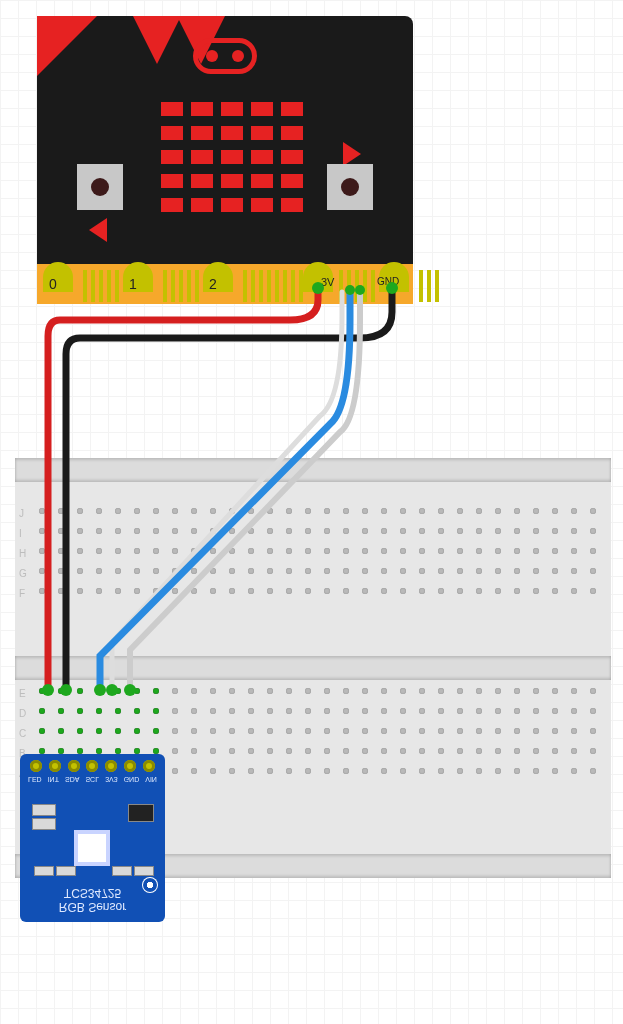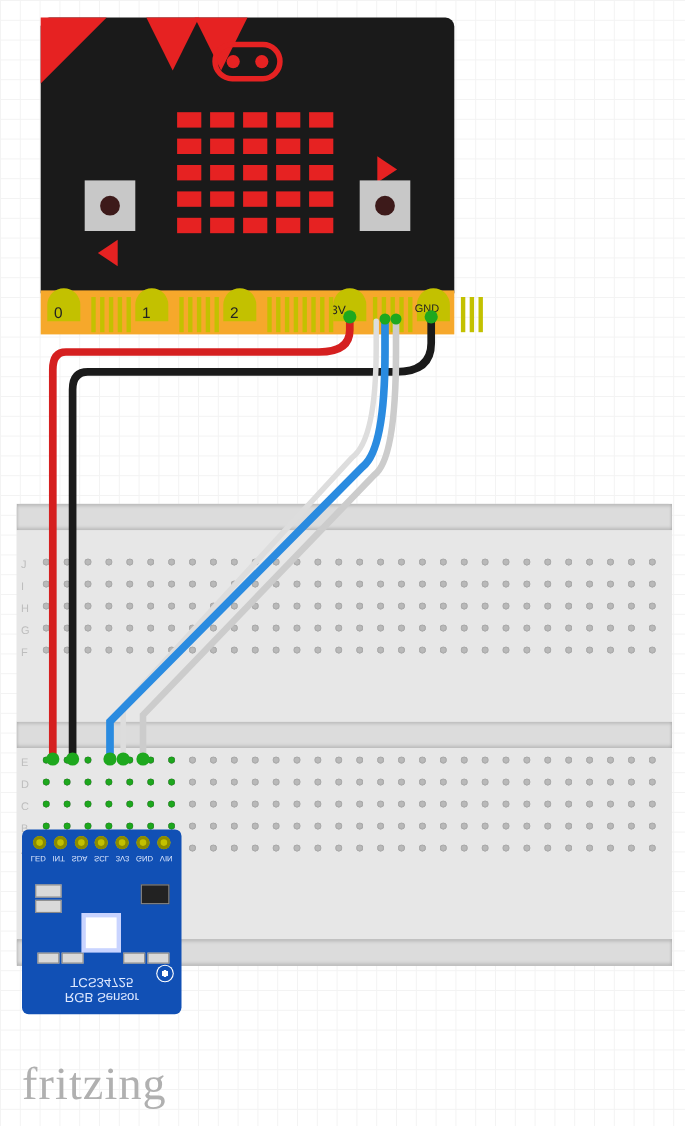--- a/index.html
+++ b/index.html
@@ -213,21 +213,21 @@
 
   <div class="edge-big" style="left:6px"></div>
   <div class="edge-big" style="left:86px"></div>
   <div class="edge-big" style="left:166px"></div>
   <div class="edge-big" style="left:266px"></div>
   <div class="edge-big" style="left:342px"></div>
 
   <div class="edge-label" style="left:12px">0</div>
   <div class="edge-label" style="left:92px">1</div>
   <div class="edge-label" style="left:172px">2</div>
-  <div class="edge-label" style="left:264px;font-size:11px">3V</div>
+  <div class="edge-label" style="left:284px;font-size:11px">3V</div>
   <div class="edge-label" style="left:340px;font-size:10px">GND</div>
 </div>
 
 <div id="smallpins" style="position: absolute;">
       <div class="edge-small" style="position: absolute; left: 83px; top: 270px; width: 4px; height: 32px; background: rgb(195, 193, 0);"></div>
       <div class="edge-small" style="position: absolute; left: 91px; top: 270px; width: 4px; height: 32px; background: rgb(195, 193, 0);"></div>
       <div class="edge-small" style="position: absolute; left: 99px; top: 270px; width: 4px; height: 32px; background: rgb(195, 193, 0);"></div>
       <div class="edge-small" style="position: absolute; left: 107px; top: 270px; width: 4px; height: 32px; background: rgb(195, 193, 0);"></div>
       <div class="edge-small" style="position: absolute; left: 115px; top: 270px; width: 4px; height: 32px; background: rgb(195, 193, 0);"></div>
       <div class="edge-small" style="position: absolute; left: 163px; top: 270px; width: 4px; height: 32px; background: rgb(195, 193, 0);"></div>
@@ -667,15 +667,14 @@
     <circle cx="112" cy="690" r="6" fill="#1ea81e"></circle>
   </g>
 
   <g>
     <path d="M 350 292 L 350 320 Q 350 408 330 424 L 100 656 L 100 688" stroke="#2a8be0" stroke-width="7" fill="none" stroke-linecap="round"></path>
     <circle cx="350" cy="290" r="5" fill="#1ea81e"></circle>
     <circle cx="100" cy="690" r="6" fill="#1ea81e"></circle>
   </g>
 </svg>
 
-<div class="fritzing">fritzing</div>
 
 </div>
 
 </body></html>

